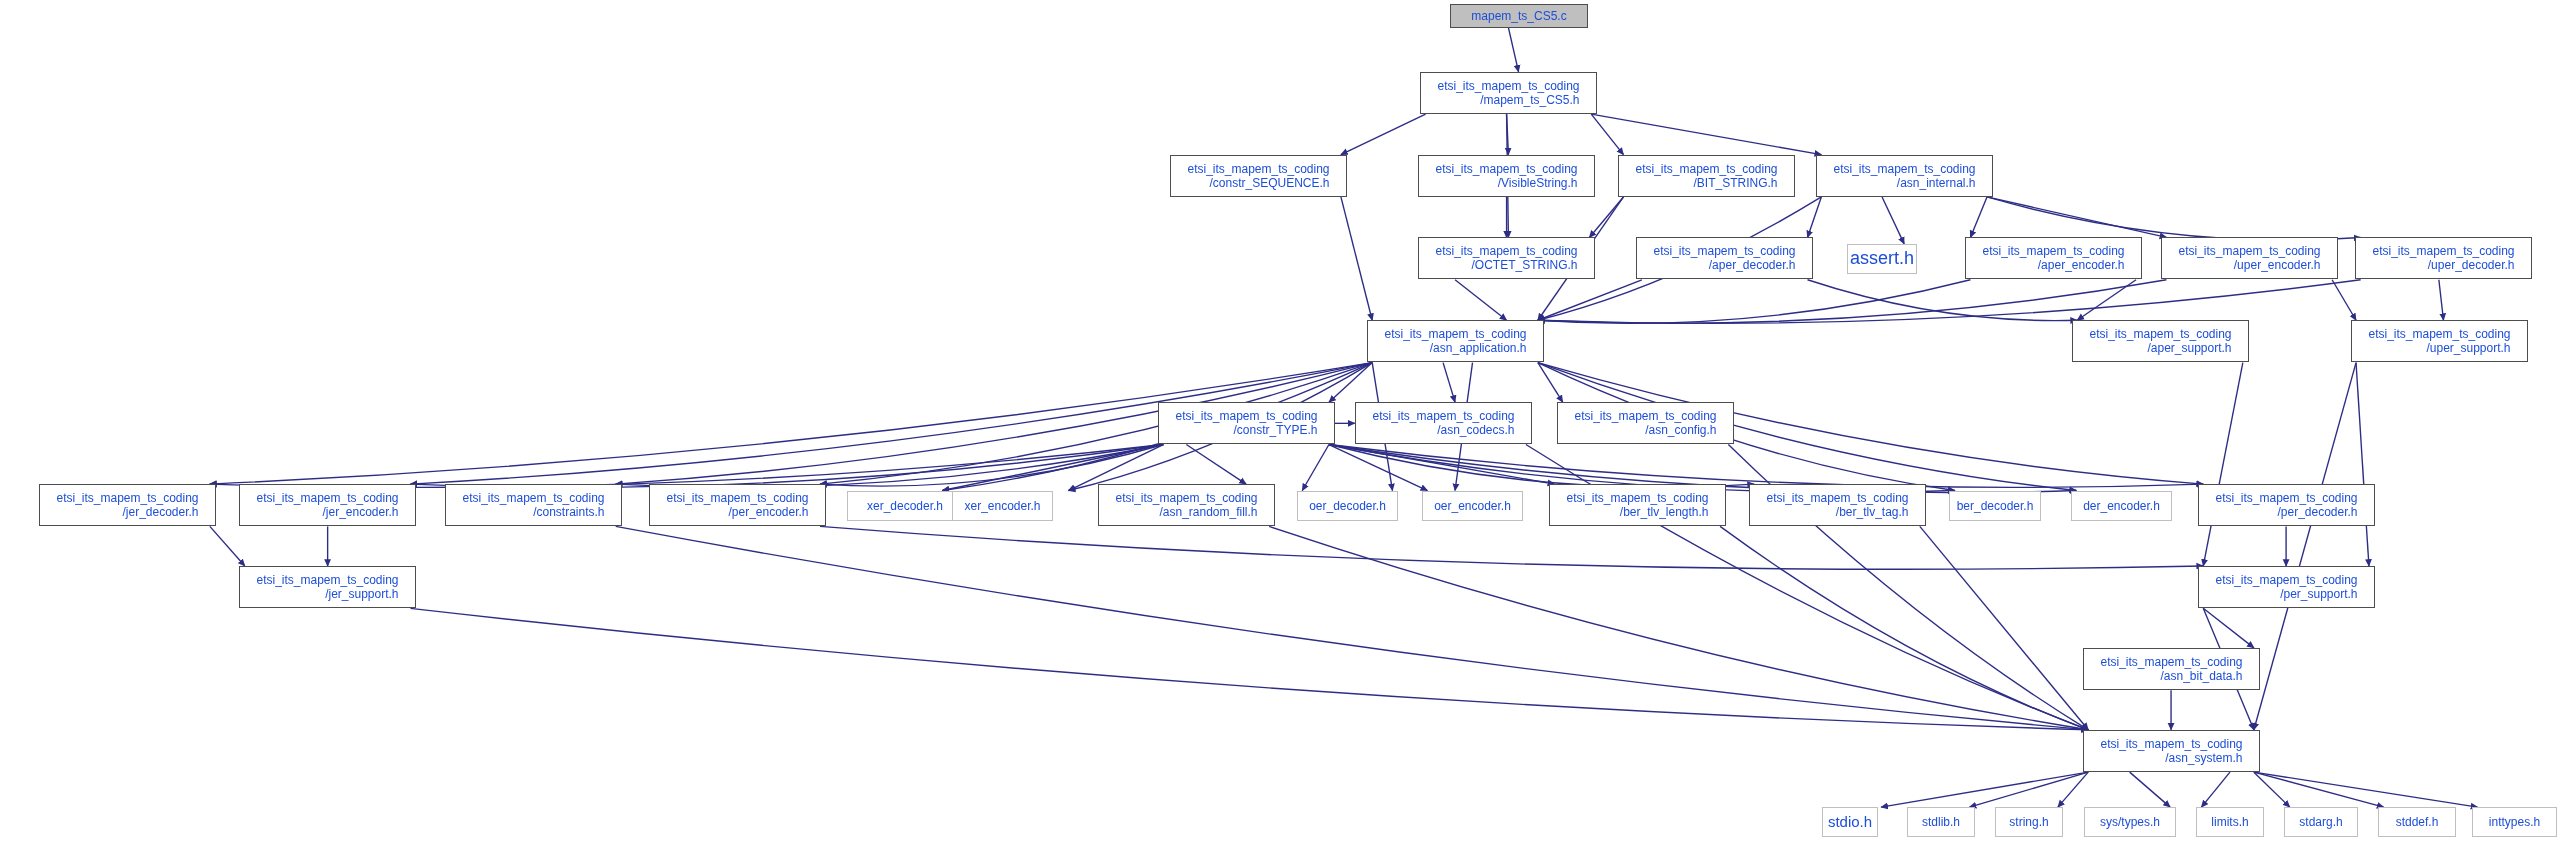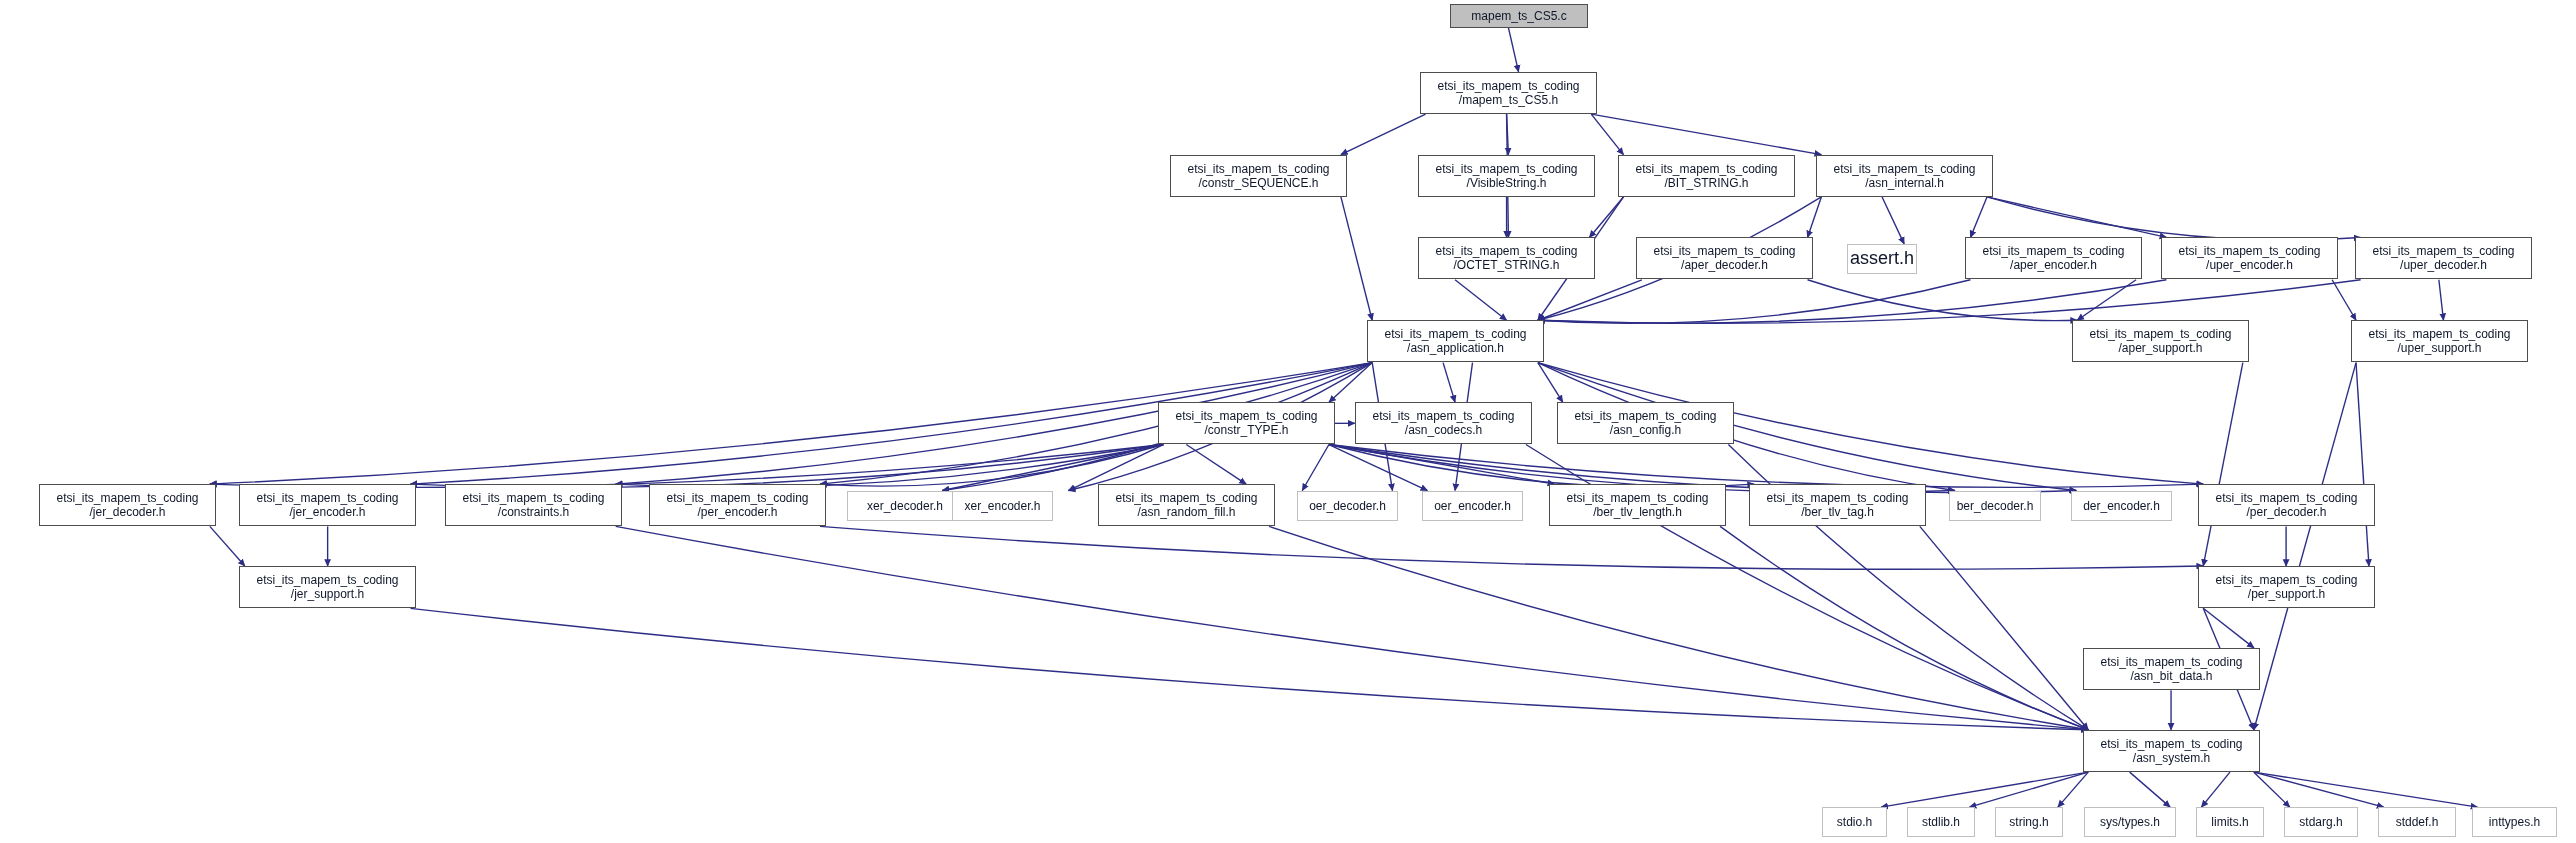--- a/index.html
+++ b/index.html
@@ -26,27 +26,27 @@
     pointer-events: none;
   }
   .node {
     position: absolute;
     box-sizing: border-box;
     display: flex;
     align-items: center;
     justify-content: center;
     text-align: center;
     line-height: 1.18;
-    color: #0f172a;
+    color: #1d4ed8;
     background: #ffffff;
     white-space: pre;
     overflow: hidden;
     font-family: "Liberation Sans", sans-serif;
   }
-  .node.solid  { border: 1.5px solid #4d4d4d; }
+  .node.solid  { border: 1.5px solid #4d4d4d; text-align: right; }
   .node.light  { border: 1.5px solid #bfbfbf; }
   .node.root   { border: 1.5px solid #4d4d4d; background: #bfbfbf; }
   .node-label  { display: block; pointer-events: none; }
 </style>
 </head>
 <body>
 
 <div id="graph-root">
   <svg id="edges" viewBox="0 0 2799 916" preserveAspectRatio="none">
       <defs>
@@ -192,21 +192,21 @@
       <div class="node solid" style="left: 2198px; top: 484px; width: 177px; height: 42px; font-size: 12px;"><span class="node-label">etsi_its_mapem_ts_coding
 /per_decoder.h</span></div>
       <div class="node solid" style="left: 239px; top: 566px; width: 177px; height: 42px; font-size: 12px;"><span class="node-label">etsi_its_mapem_ts_coding
 /jer_support.h</span></div>
       <div class="node solid" style="left: 2198px; top: 566px; width: 177px; height: 42px; font-size: 12px;"><span class="node-label">etsi_its_mapem_ts_coding
 /per_support.h</span></div>
       <div class="node solid" style="left: 2083px; top: 648px; width: 177px; height: 42px; font-size: 12px;"><span class="node-label">etsi_its_mapem_ts_coding
 /asn_bit_data.h</span></div>
       <div class="node solid" style="left: 2083px; top: 730px; width: 177px; height: 42px; font-size: 12px;"><span class="node-label">etsi_its_mapem_ts_coding
 /asn_system.h</span></div>
-      <div class="node light" style="left: 1822px; top: 807px; width: 65px; height: 29.5px; font-size: 12px;"><span class="node-label">stdio.h</span></div>
+      <div class="node light" style="left: 1822px; top: 807px; width: 56px; height: 29.5px; font-size: 15px;"><span class="node-label">stdio.h</span></div>
       <div class="node light" style="left: 1907px; top: 807px; width: 68px; height: 29.5px; font-size: 12px;"><span class="node-label">stdlib.h</span></div>
       <div class="node light" style="left: 1995px; top: 807px; width: 68px; height: 29.5px; font-size: 12px;"><span class="node-label">string.h</span></div>
       <div class="node light" style="left: 2084px; top: 807px; width: 92px; height: 29.5px; font-size: 12px;"><span class="node-label">sys/types.h</span></div>
       <div class="node light" style="left: 2196px; top: 807px; width: 68px; height: 29.5px; font-size: 12px; align-items: center;"><span class="node-label">limits.h</span></div>
       <div class="node light" style="left: 2284px; top: 807px; width: 74px; height: 29.5px; font-size: 12px;"><span class="node-label">stdarg.h</span></div>
       <div class="node light" style="left: 2378px; top: 807px; width: 78px; height: 29.5px; font-size: 12px; justify-content: center;"><span class="node-label">stddef.h</span></div>
       <div class="node light" style="left: 2472px; top: 807px; width: 85px; height: 29.5px; font-size: 12px;"><span class="node-label">inttypes.h</span></div>
     </div>
 </div>
 

